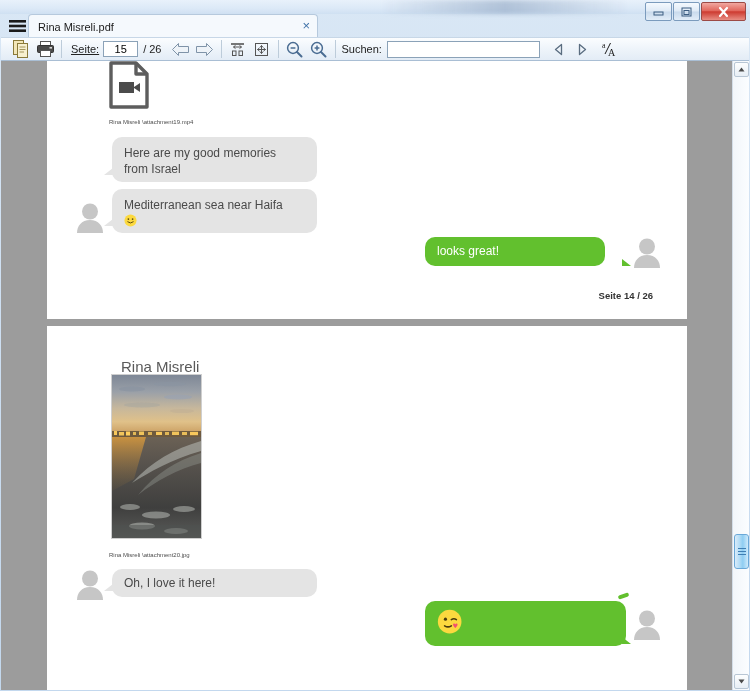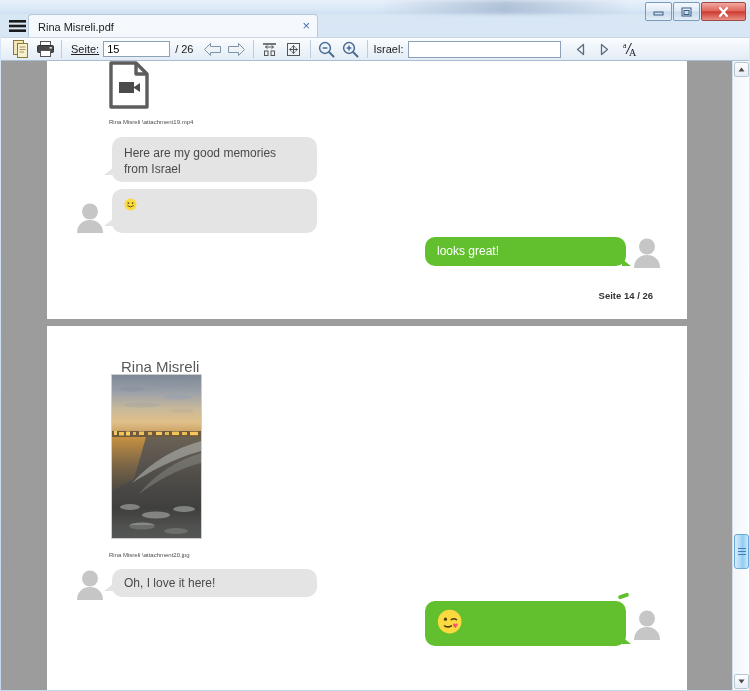--- a/index.html
+++ b/index.html
@@ -131,25 +131,25 @@
     background: #bdccda;
     margin: 0 4px;
   }
   #page-label, #page-total, #search-label {
     font-size: 11px;
     color: #222;
     white-space: nowrap;
   }
   #page-label { margin-left: 5px; margin-right: 4px; text-decoration: underline; }
   #page-input {
-    width: 67px; height: 16px;
+    width: 35px; height: 16px;
     border: 1px solid #8ba2b8;
     background: #ffffff;
     font-size: 11px;
-    text-align: left;
+    text-align: center;
     padding: 0 3px;
     box-sizing: border-box;
     font-family: "Liberation Sans", sans-serif;
     color: #000;
   }
   #page-total { margin-left: 5px; }
   #search-label { margin-left: 2px; margin-right: 5px; }
   #search-input {
     width: 153px; height: 17px;
     border: 1px solid #8ba2b8;
@@ -383,21 +383,21 @@
       </svg>
     </div>
     <div class="tb-btn">
       <svg width="17" height="17" viewBox="0 0 17 17">
         <circle cx="7" cy="7" r="5.4" fill="none" stroke="#4a6c92" stroke-width="1.5"></circle>
         <path d="M4.6 7 H9.4 M7 4.6 V9.4" stroke="#4a6c92" stroke-width="1.5"></path>
         <path d="M11 11 L15.5 15.5" stroke="#4a6c92" stroke-width="2" stroke-linecap="round"></path>
       </svg>
     </div>
     <div class="tb-sep"></div>
-    <span id="search-label">Israel:</span>
+    <span id="search-label">Suchen:</span>
     <input id="search-input" type="text" value="" style="">
     <div class="tb-btn" style="margin-left:8px;">
       <svg width="11" height="13" viewBox="0 0 11 13">
         <path d="M8.5 1.5 L2.5 6.5 L8.5 11.5 Z" fill="none" stroke="#5a6d80" stroke-width="1.3" stroke-linejoin="round"></path>
       </svg>
     </div>
     <div class="tb-btn">
       <svg width="11" height="13" viewBox="0 0 11 13">
         <path d="M2.5 1.5 L8.5 6.5 L2.5 11.5 Z" fill="none" stroke="#5a6d80" stroke-width="1.3" stroke-linejoin="round"></path>
       </svg>
@@ -425,41 +425,42 @@
       </div>
 
       <div class="attach-caption" style="left:62px; top:58px;">Rina Misreli  \attachment19.mp4</div>
 
       <div class="bubble bubble-in" style="left:65px; top:76px; width:205px; height:45px;">
         <span>Here are my good memories<br>from Israel</span>
       </div>
       <div class="tail-in" style="left:57px; top:107px;"></div>
 
       <div class="bubble bubble-in" style="left:65px; top:128px; width:205px; height:44px;">
+        <span>Mediterranean sea near Haifa</span>
         <div style="margin-top:1px;">
           <span class="emoji" style="font-size:13px;">
             <svg width="13" height="13" viewBox="0 0 16 16">
               <circle cx="8" cy="8" r="7.4" fill="#fcd93f"></circle>
               <circle cx="5.4" cy="6.3" r="1.05" fill="#5a4a10"></circle>
               <circle cx="10.6" cy="6.3" r="1.05" fill="#5a4a10"></circle>
               <path d="M4.6 9.7 Q8 12.6 11.4 9.7" fill="none" stroke="#5a4a10" stroke-width="1.2" stroke-linecap="round"></path>
             </svg>
           </span>
         </div>
       </div>
       <div class="tail-in" style="left:57px; top:158px;"></div>
 
       <div class="avatar" style="left:29px; top:141px;">
         <svg width="28" height="31" viewBox="0 0 28 31">
           <circle cx="14" cy="9.5" r="8" fill="#c6c6c6"></circle>
           <path d="M14 18 C5.5 18 1 24 1 31 L27 31 C27 24 22.5 18 14 18 Z" fill="#c6c6c6"></path>
         </svg>
       </div>
 
-      <div class="bubble bubble-out" style="left:378px; top:176px; width:201px; height:29px; padding-top:6px;">
+      <div class="bubble bubble-out" style="left:378px; top:176px; width:180px; height:29px; padding-top:6px;">
         <span>looks great!</span>
       </div>
       <div class="tail-out" style="left:575px; top:198px;"></div>
 
       <div class="avatar" style="left:586px; top:176px;">
         <svg width="28" height="31" viewBox="0 0 28 31">
           <circle cx="14" cy="9.5" r="8" fill="#c6c6c6"></circle>
           <path d="M14 18 C5.5 18 1 24 1 31 L27 31 C27 24 22.5 18 14 18 Z" fill="#c6c6c6"></path>
         </svg>
       </div>

